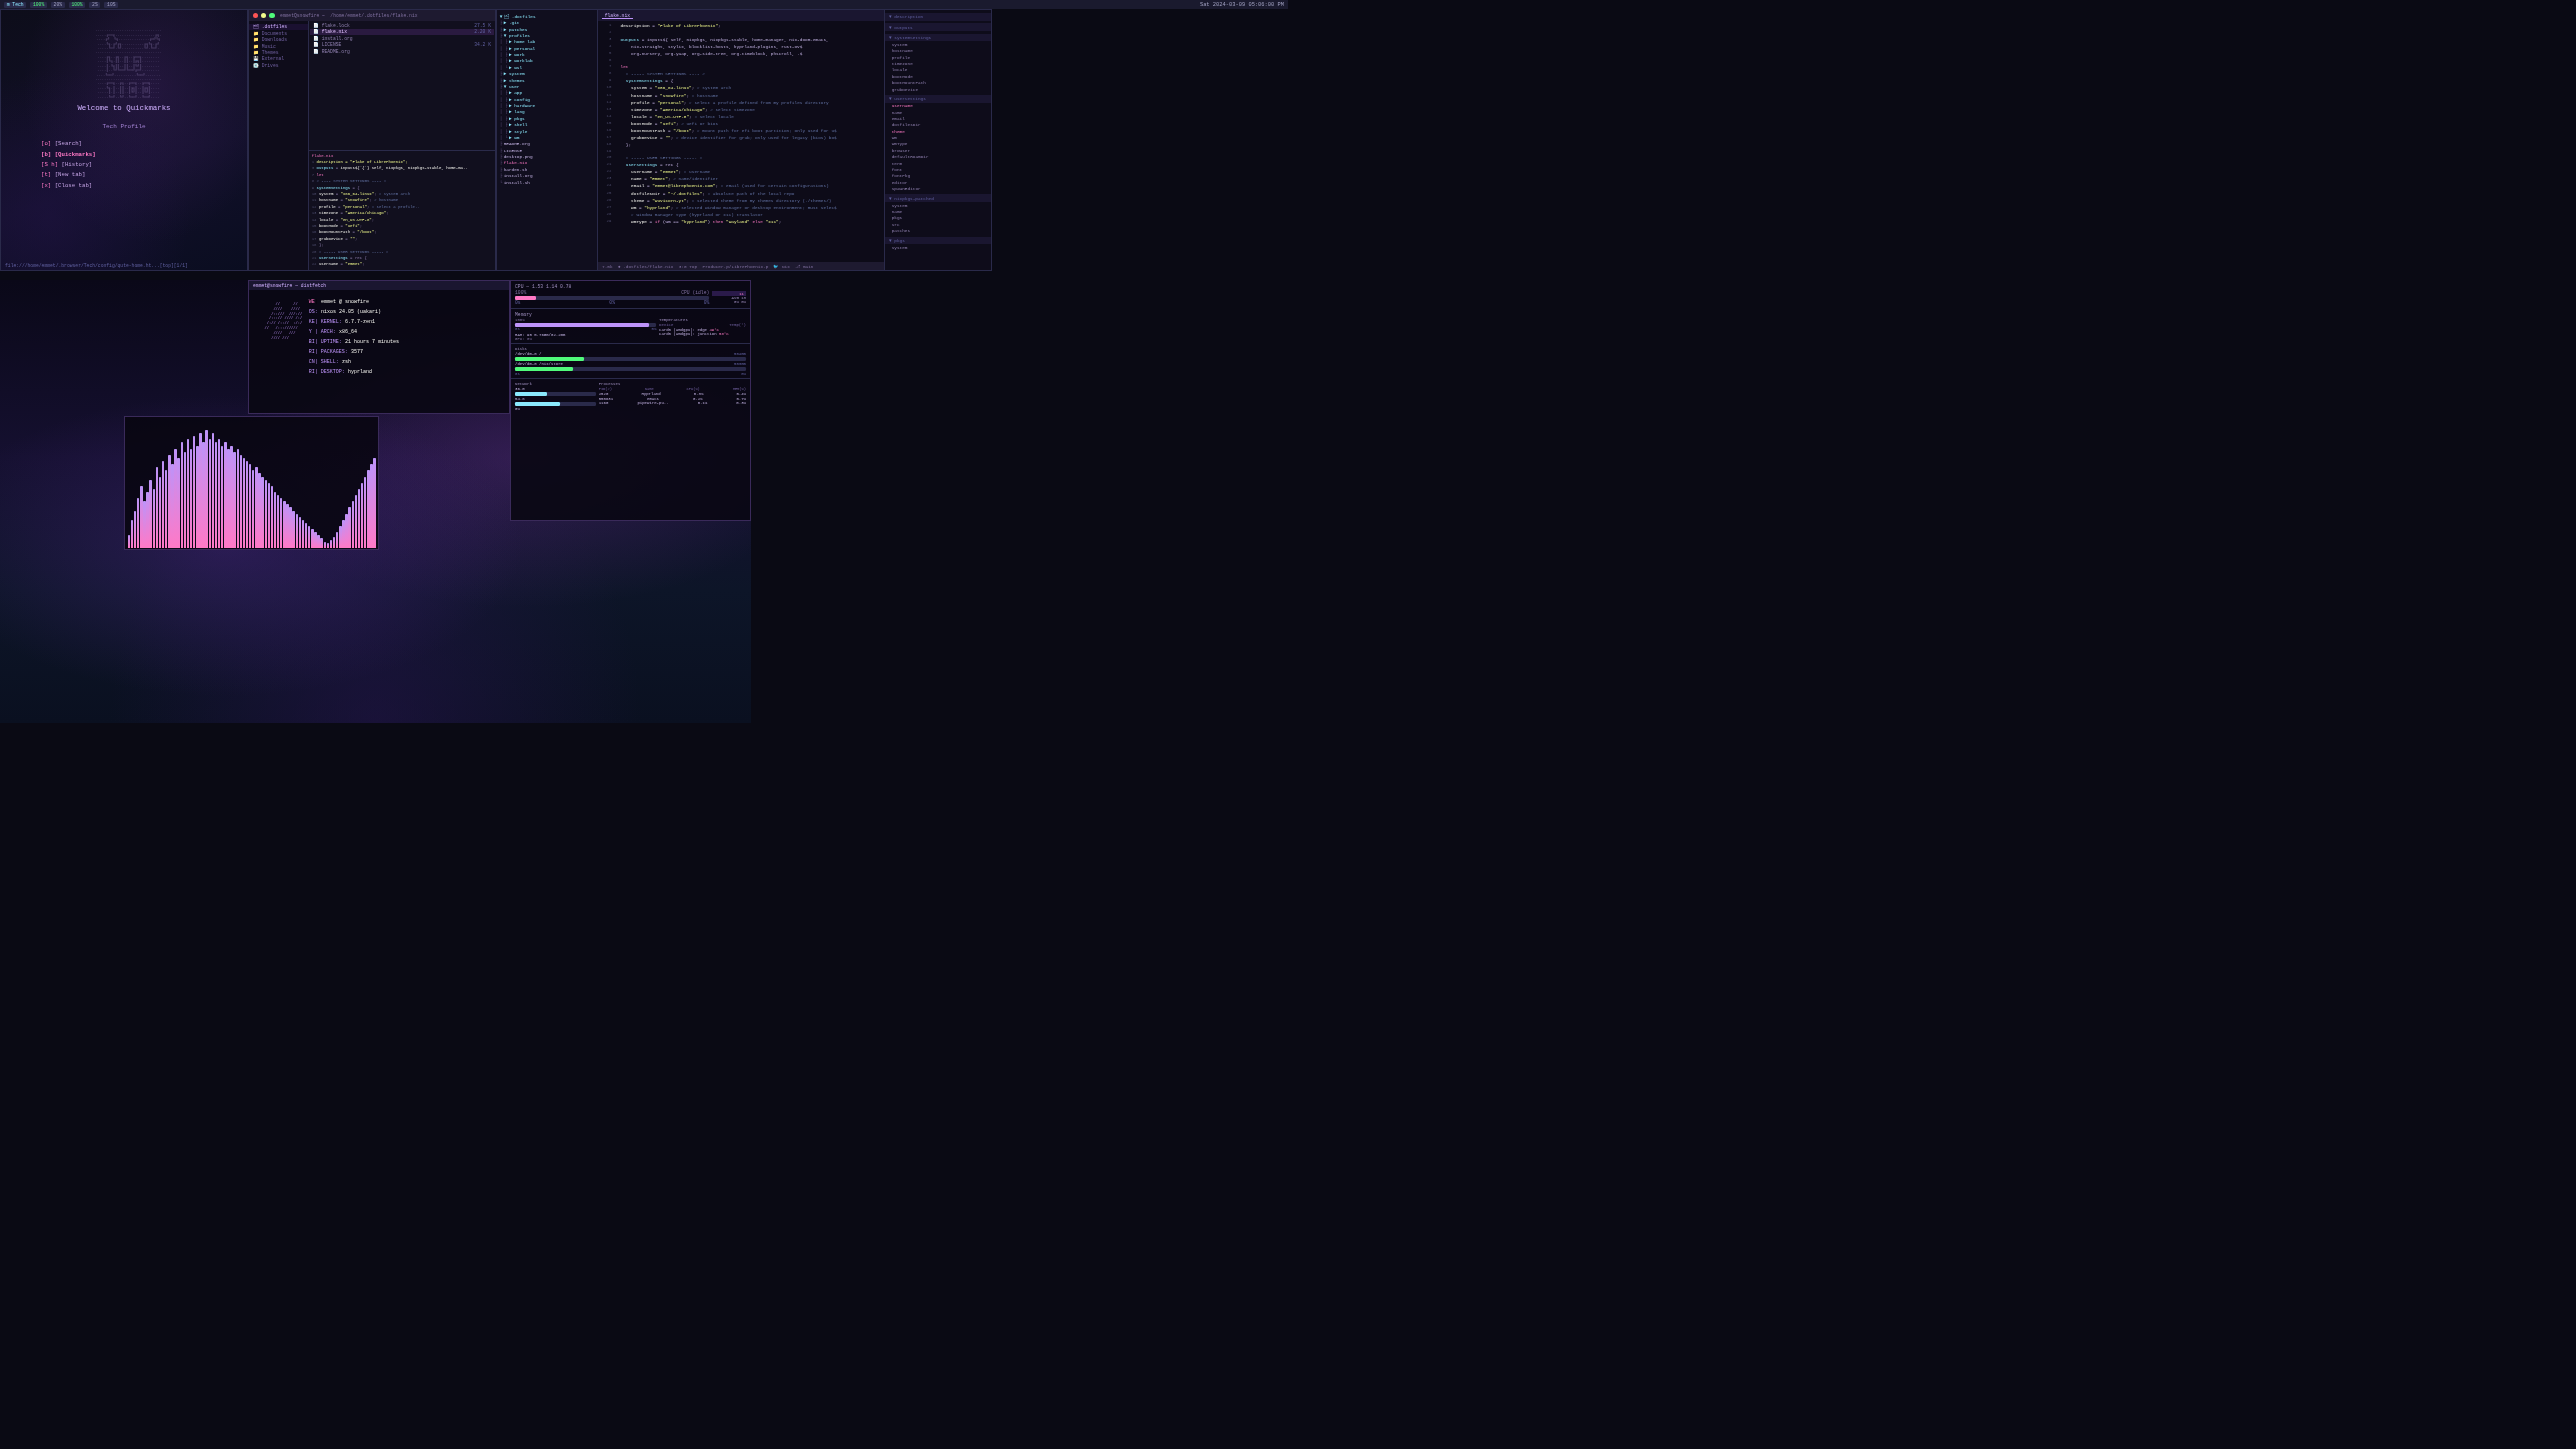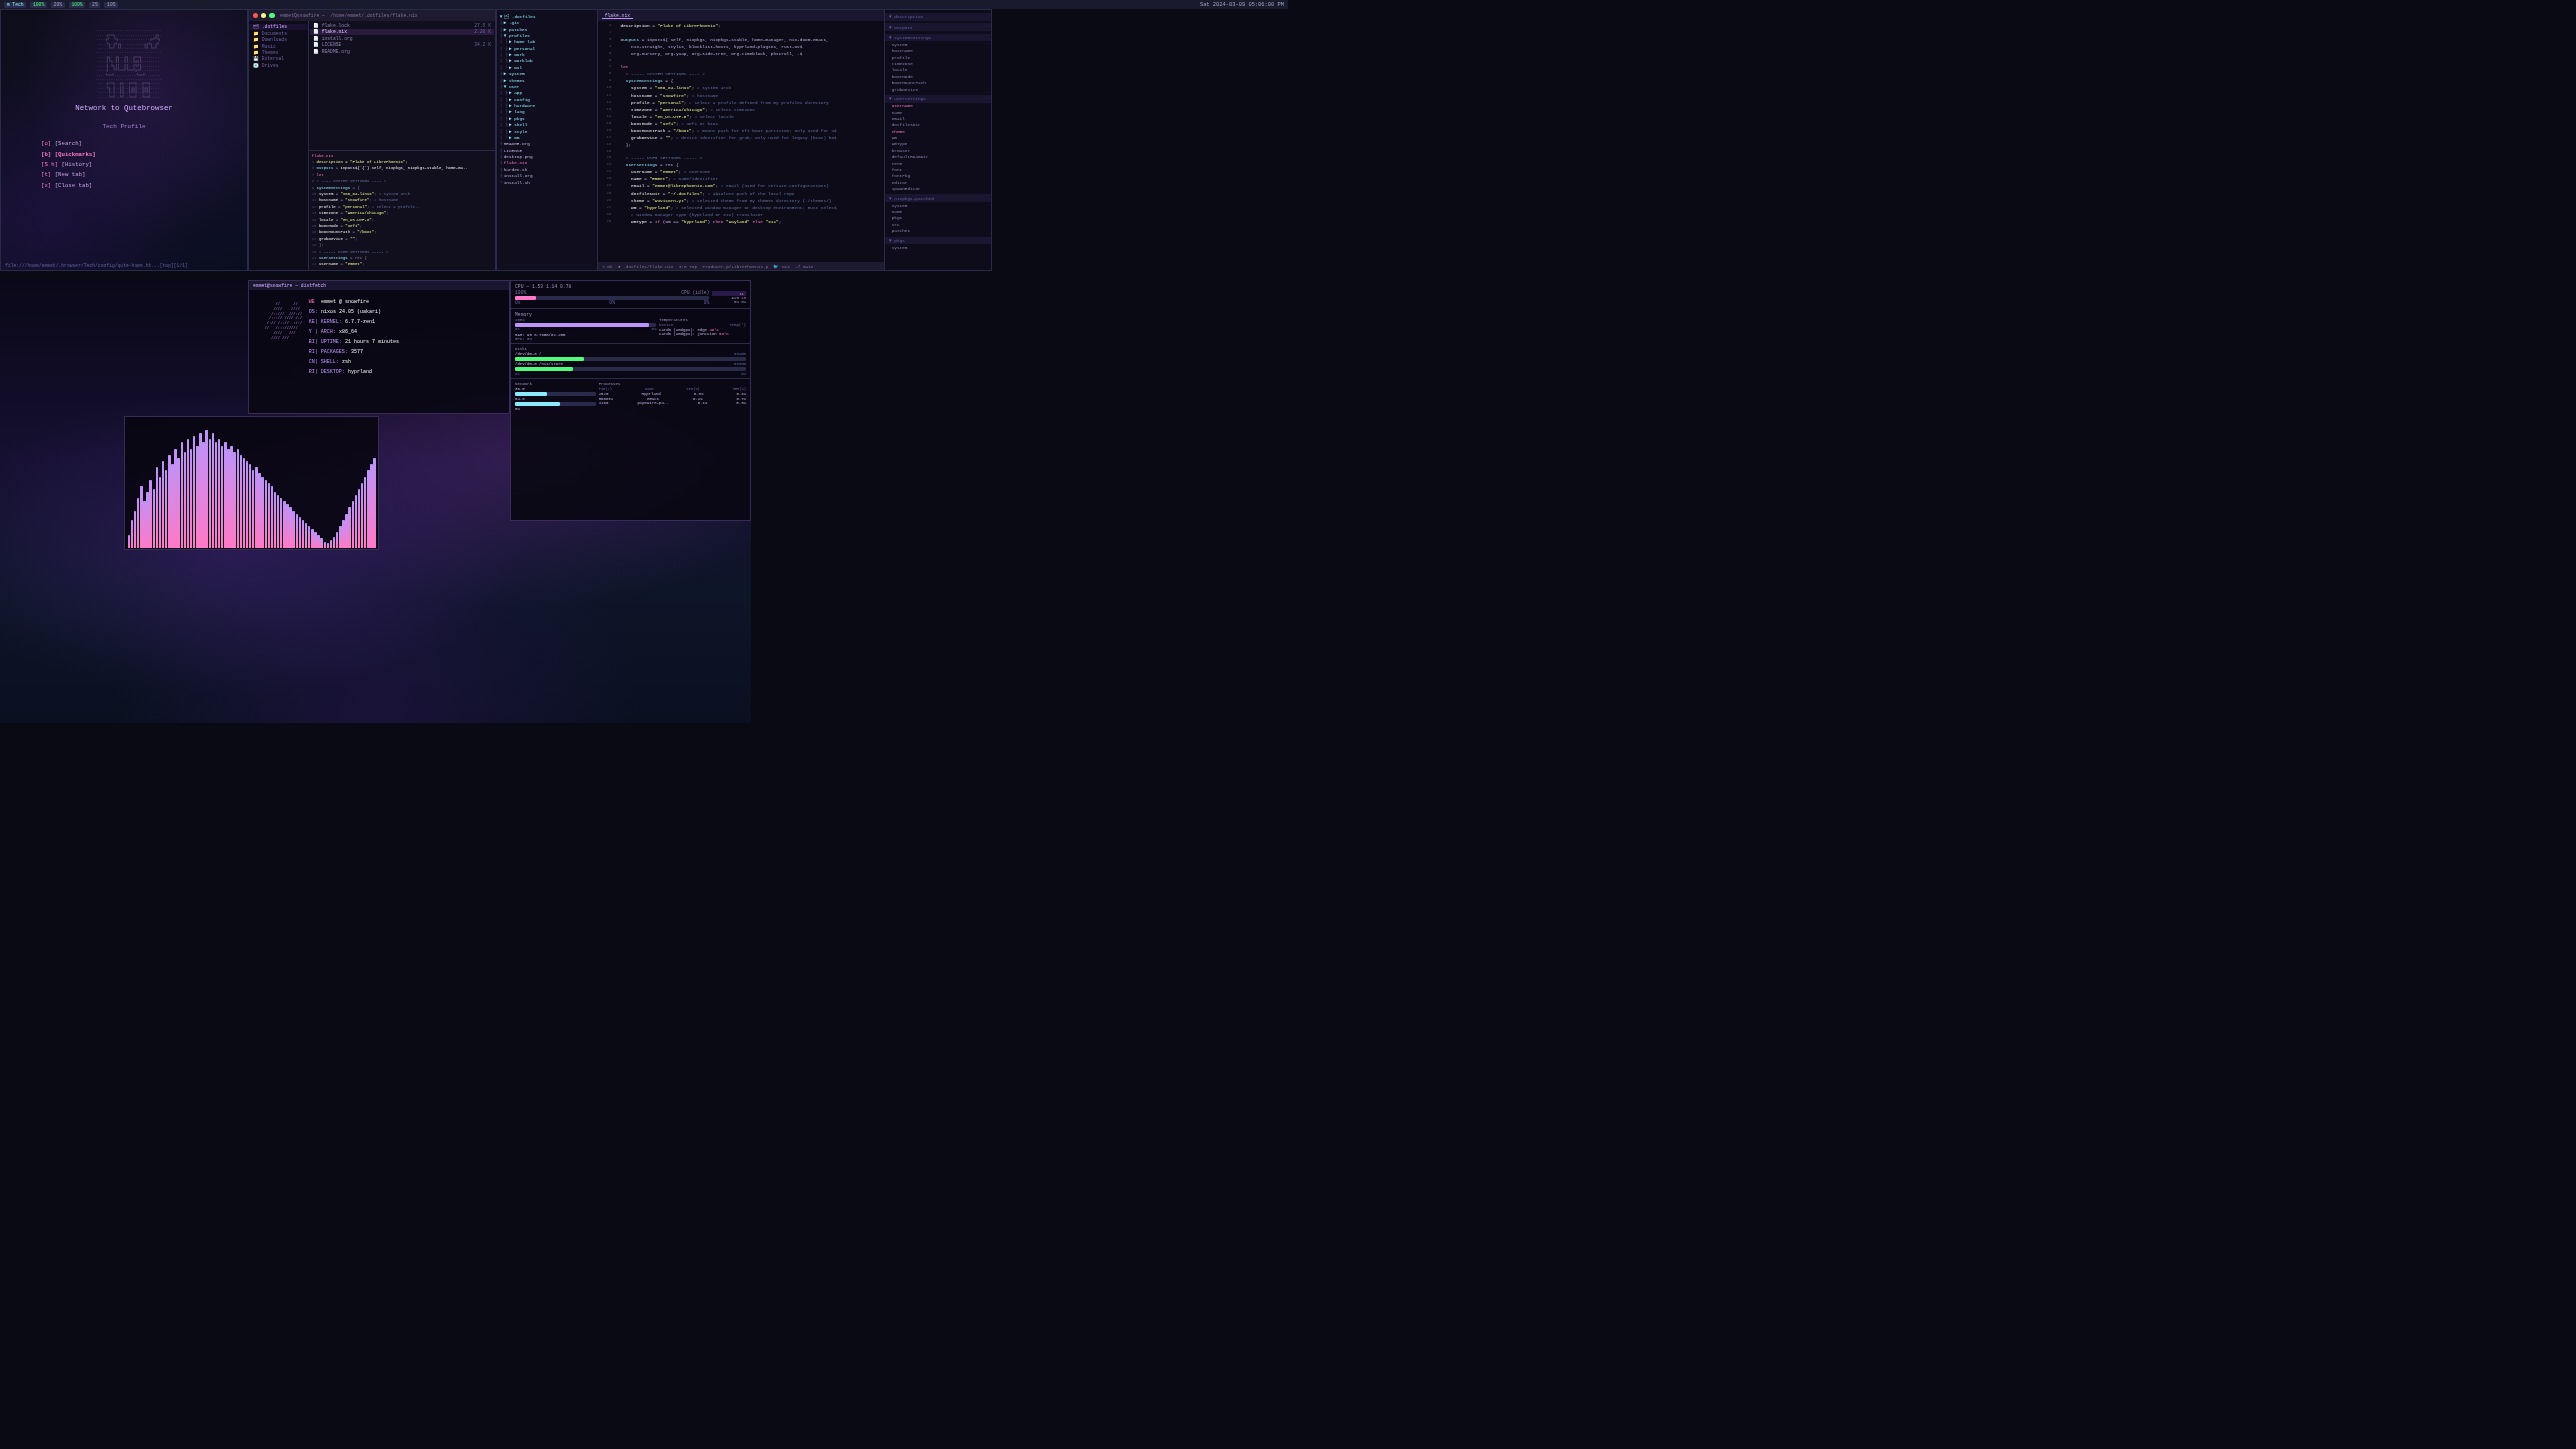--- a/index.html
+++ b/index.html
@@ -382,21 +382,21 @@
     ....║..╚╝╚══╝╚══╝╔═╝........
     ....╚══╝..........╚══╝.......
     ..............................
     ....╔══╗..╔╗..╔══╗..╔══╗....
     ....╚╗.║..║║..║╔╗║..║╔╗║....
     .....║.║..║║..║╚╝║..║╚╝║....
     .....╚═╝..╚╝..╚══╝..╚══╝....
   </div>
 
   <div class="browser-content">
-    <div class="browser-title">Network to Qutebrowser</div>
+    <div class="browser-title">Welcome to Quickmarks</div>
     <div class="browser-subtitle">Tech Profile</div>
     <div class="browser-menu">
       <div class="browser-menu-item">
         <span class="key">[o]</span> <span class="label">[Search]</span>
       </div>
       <div class="browser-menu-item">
         <span class="bold">[b]</span> <span class="bold">[Quickmarks]</span>
       </div>
       <div class="browser-menu-item">
         <span class="key">[S h]</span> <span class="label">[History]</span>

